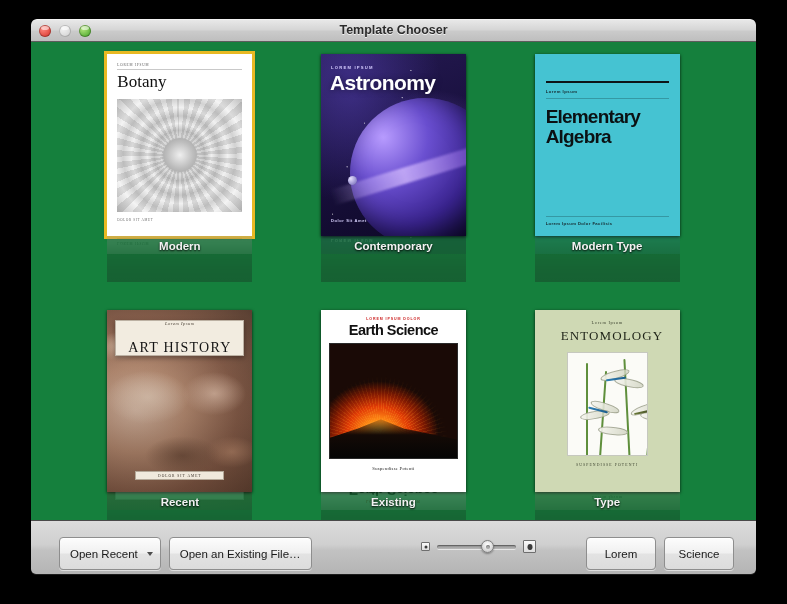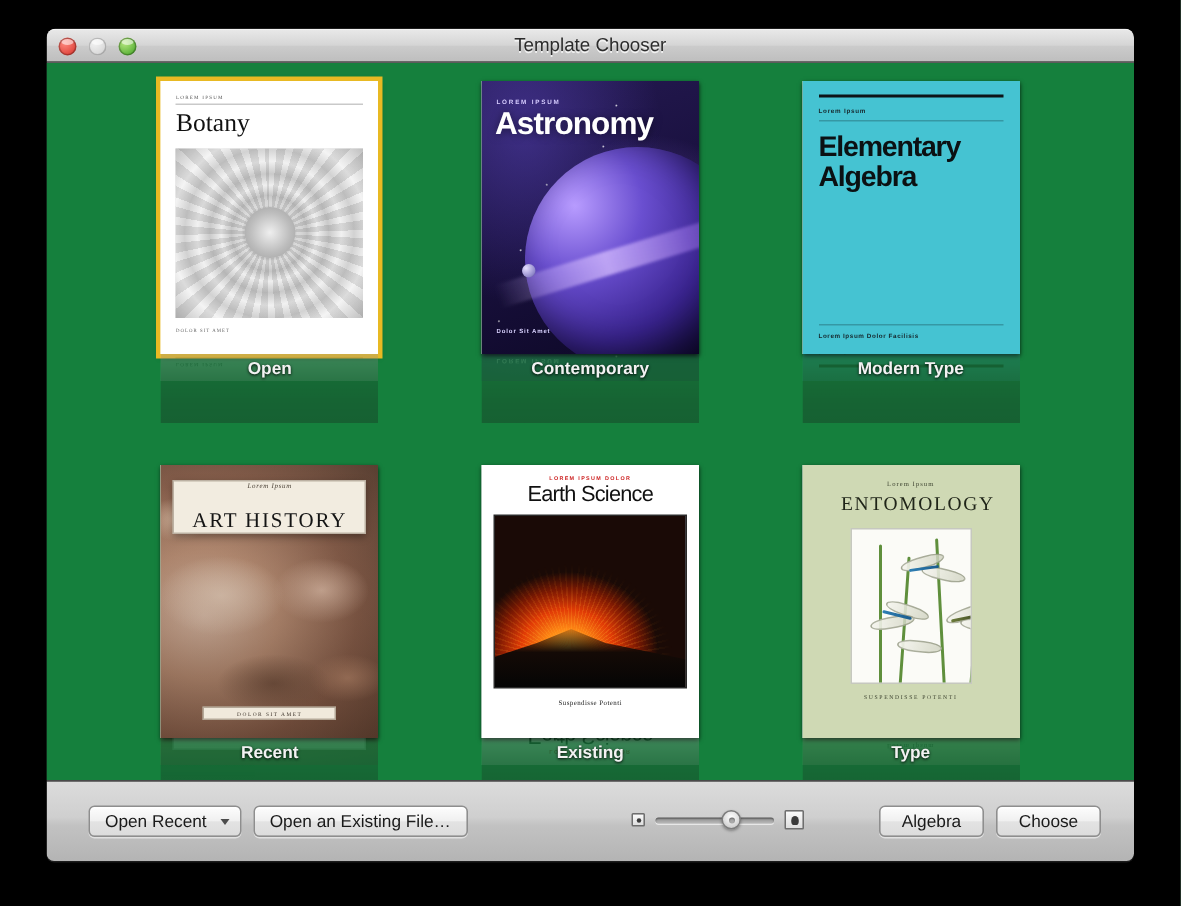--- a/index.html
+++ b/index.html
@@ -22,20 +22,21 @@
   }
 
   
   .titlebar {
     position: relative;
     height: 23px;
     background: linear-gradient(to bottom, #e8e8e8 0%, #d5d5d5 48%, #cbcbcb 52%, #bebebe 100%);
     border-bottom: 1px solid #5c5c5c;
     border-top: 1px solid #f2f2f2;
     border-radius: 5px 5px 0 0;
+    font-weight: bold;
   }
   .title-text {
     position: absolute; left: 0; right: 0; top: 3px;
     text-align: center;
     font-size: 12.5px;
     color: #2b2b2b;
     text-shadow: 0 1px 0 rgba(255,255,255,.75);
   }
   .traffic { position: absolute; left: 8px; top: 5px; display: flex; gap: 8px; }
   .tl { width: 12px; height: 12px; border-radius: 50%; position: relative; }
@@ -171,21 +172,21 @@
   }
   .c-contemporary .moon {
     position:absolute; left:27px; top:122px; width:9px; height:9px; border-radius:50%;
     background: radial-gradient(circle at 30% 30%, #e6e0ff, #8d85c8 70%, #3a3470);
   }
   .c-contemporary .kicker { position:absolute; left:10px; top:11px; font-size:4.2px; font-weight:bold; letter-spacing:1.2px; color:#d6ccff; text-transform:uppercase; }
   .c-contemporary .ttl { position:absolute; left:9px; top:17px; right:4px; font-size:21px; font-weight:bold; color:#fff; letter-spacing:-.6px; text-shadow:0 1px 6px rgba(0,0,0,.5); }
   .c-contemporary .foot { position:absolute; left:10px; bottom:13px; font-size:4px; font-weight:bold; letter-spacing:.6px; color:#d9d2ff; }
 
   
-  .c-modern { background:#45c3d2; padding: 9px 11px; }
+  .c-modern { background:#45c3d2; padding: 27px 11px; }
   .c-modern .topline { height:2px; background:#0d1417; margin-bottom:6px; }
   .c-modern .kicker { font-size:4.2px; font-weight:bold; letter-spacing:.5px; color:#16272c; }
   .c-modern .hair { height:1px; background:rgba(0,0,0,.22); margin:4px 0 8px; }
   .c-modern .ttl { font-size:19px; font-weight:bold; color:#0b1113; line-height:1.04; letter-spacing:-.8px; }
   .c-modern .bottomarea { position:absolute; left:11px; right:11px; bottom:10px; }
   .c-modern .bottomarea .hair2 { height:1px; background:rgba(0,0,0,.22); margin-bottom:4px; }
   .c-modern .foot { font-size:4.2px; font-weight:bold; letter-spacing:.4px; color:#16272c; }
 
   
   .c-classic {
@@ -214,21 +215,21 @@
   .c-classic .band {
     position:absolute; left:28px; right:28px; bottom:12px; height:9px;
     background:#f0e9dc; border:1px solid rgba(90,70,50,.4);
     display:flex; align-items:center; justify-content:center;
   }
   .c-classic .foot { font-family:"Liberation Serif",serif; font-size:3.6px; letter-spacing:1px; color:#3a3128; }
 
   
   .c-editorial { background:#fff; padding:7px 8px; }
   .c-editorial .kicker { text-align:center; font-size:3.6px; font-weight:bold; letter-spacing:.9px; color:#cc1f1f; }
-  .c-editorial .ttl { text-align:center; font-size:14.5px; font-weight:normal; color:#111; letter-spacing:-.5px; margin-top:1px; }
+  .c-editorial .ttl { text-align:center; font-size:14.5px; font-weight:bold; color:#111; letter-spacing:-.5px; margin-top:1px; }
   .c-editorial .photo {
     margin-top:5px; height:116px; border:1px solid #2a2a2a; position:relative; overflow:hidden;
     background:
       radial-gradient(ellipse 70px 60px at 38% 78%, #ffd24a 0%, #ff8a15 22%, #e23c06 44%, #7e1902 66%, #1a0a06 86%),
       linear-gradient(to bottom, #0d1a3a 0%, #132a5c 32%, #2a1a2e 62%, #120806 100%);
   }
   .c-editorial .photo::before {
     content:""; position:absolute; inset:0;
     background:
       repeating-conic-gradient(from 200deg at 40% 86%,
@@ -263,21 +264,21 @@
 
   
   .bottombar {
     position: relative;
     height: 54px;
     background: linear-gradient(to bottom, #dcdcdc 0%, #cfcfcf 45%, #c2c2c2 55%, #b4b4b4 100%);
     border-top: 1px solid #4a4a4a;
     border-radius: 0 0 5px 5px;
   }
   .btn {
-    height: 21px;
+    height: 33px;
     border: 1px solid #8e8e8e;
     border-radius: 4px;
     background: linear-gradient(to bottom, #fdfdfd 0%, #f0f0f0 48%, #e3e3e3 52%, #dcdcdc 100%);
     box-shadow: 0 1px 0 rgba(255,255,255,.55), inset 0 1px 0 #fff;
     font-size: 11.5px;
     color: #1a1a1a;
     display: inline-flex; align-items: center; justify-content: center;
     padding: 0 10px;
     cursor: default;
     white-space: nowrap;
@@ -340,21 +341,21 @@
         <div class="thumb-wrap">
           <div class="thumb selected">
             <div class="cover c-basic">
               <div class="kicker">LOREM IPSUM</div>
               <div class="rule"></div>
               <div class="ttl">Botany</div>
               <div class="art"></div>
               <div class="foot">DOLOR SIT AMET</div>
             </div>
           </div>
-          <div class="tname">Open</div>
+          <div class="tname">Modern</div>
         </div>
         <div class="reflect">
           <div class="mini">
             <div class="cover c-basic">
               <div class="kicker">LOREM IPSUM</div>
                 <div class="rule"></div>
 
             </div>
           </div>
         </div>
@@ -523,21 +524,21 @@
       <div class="sz-icon sz-small"></div>
       <div class="slider">
         <div class="track"></div>
         <div class="thumb" style="left: 64%;"></div>
       </div>
       <div class="sz-icon sz-big"></div>
     </div>
 
     <div class="right-btns">
       <div class="btn">
-        <span>Algebra</span>
+        <span>Lorem</span>
       </div>
       <div class="btn">
-        <span>Choose</span>
+        <span>Science</span>
       </div>
     </div>
 
   </div>
 </div>
 
 </body></html>

